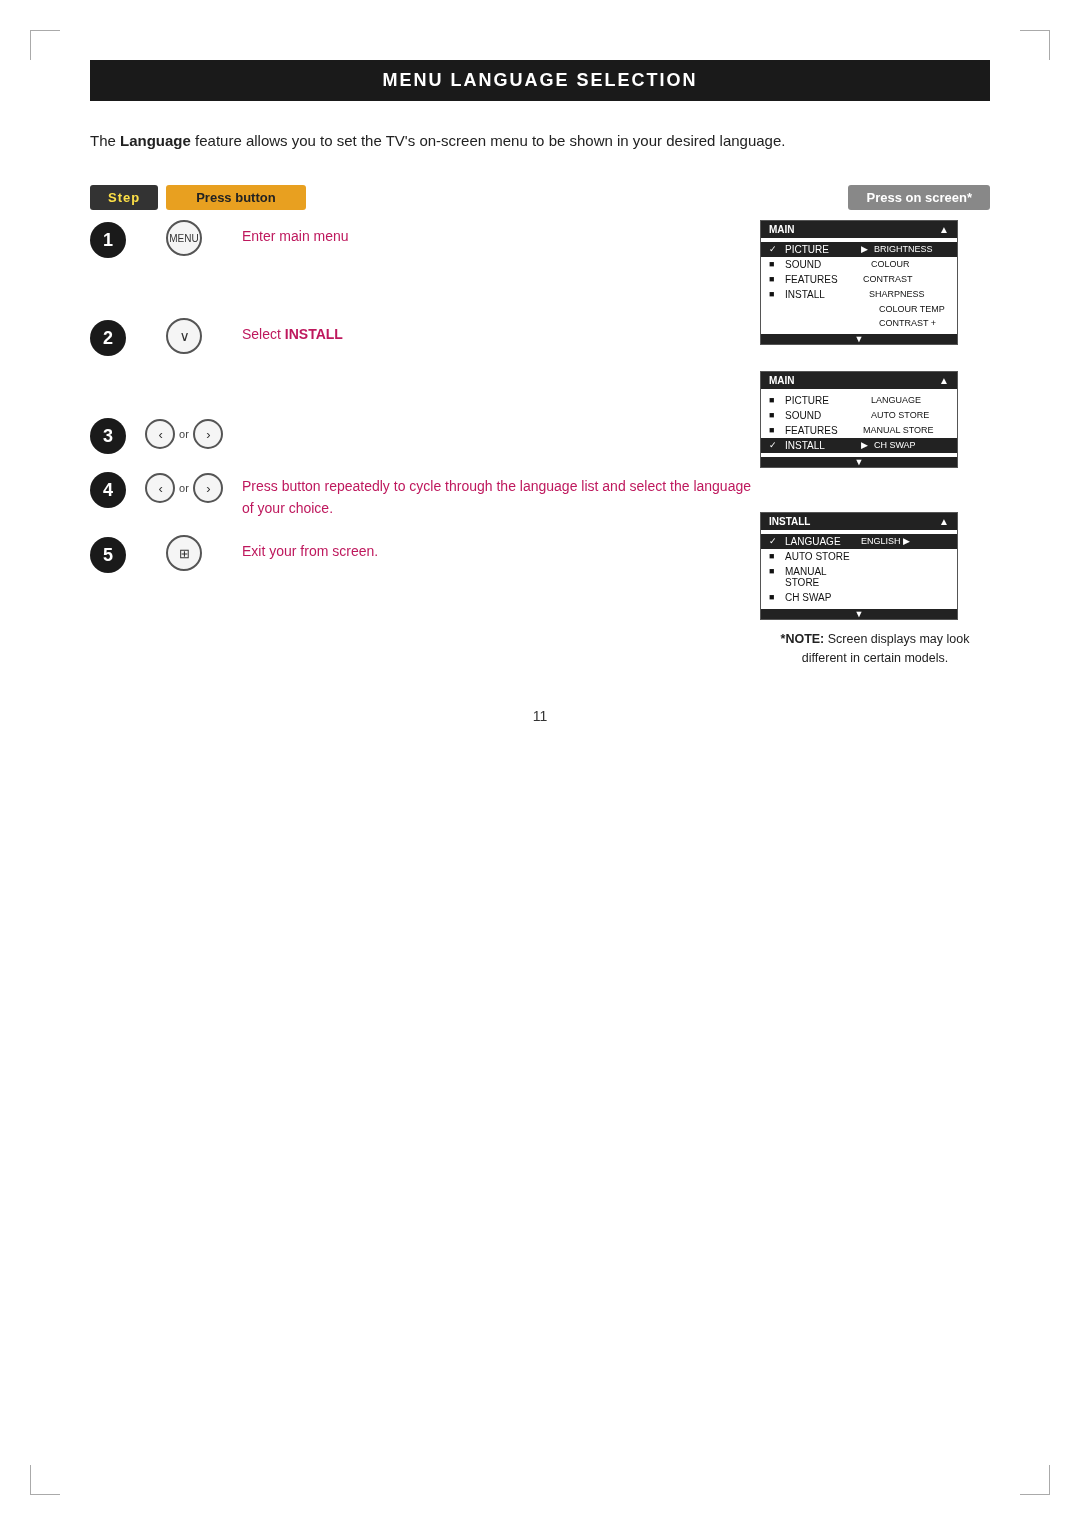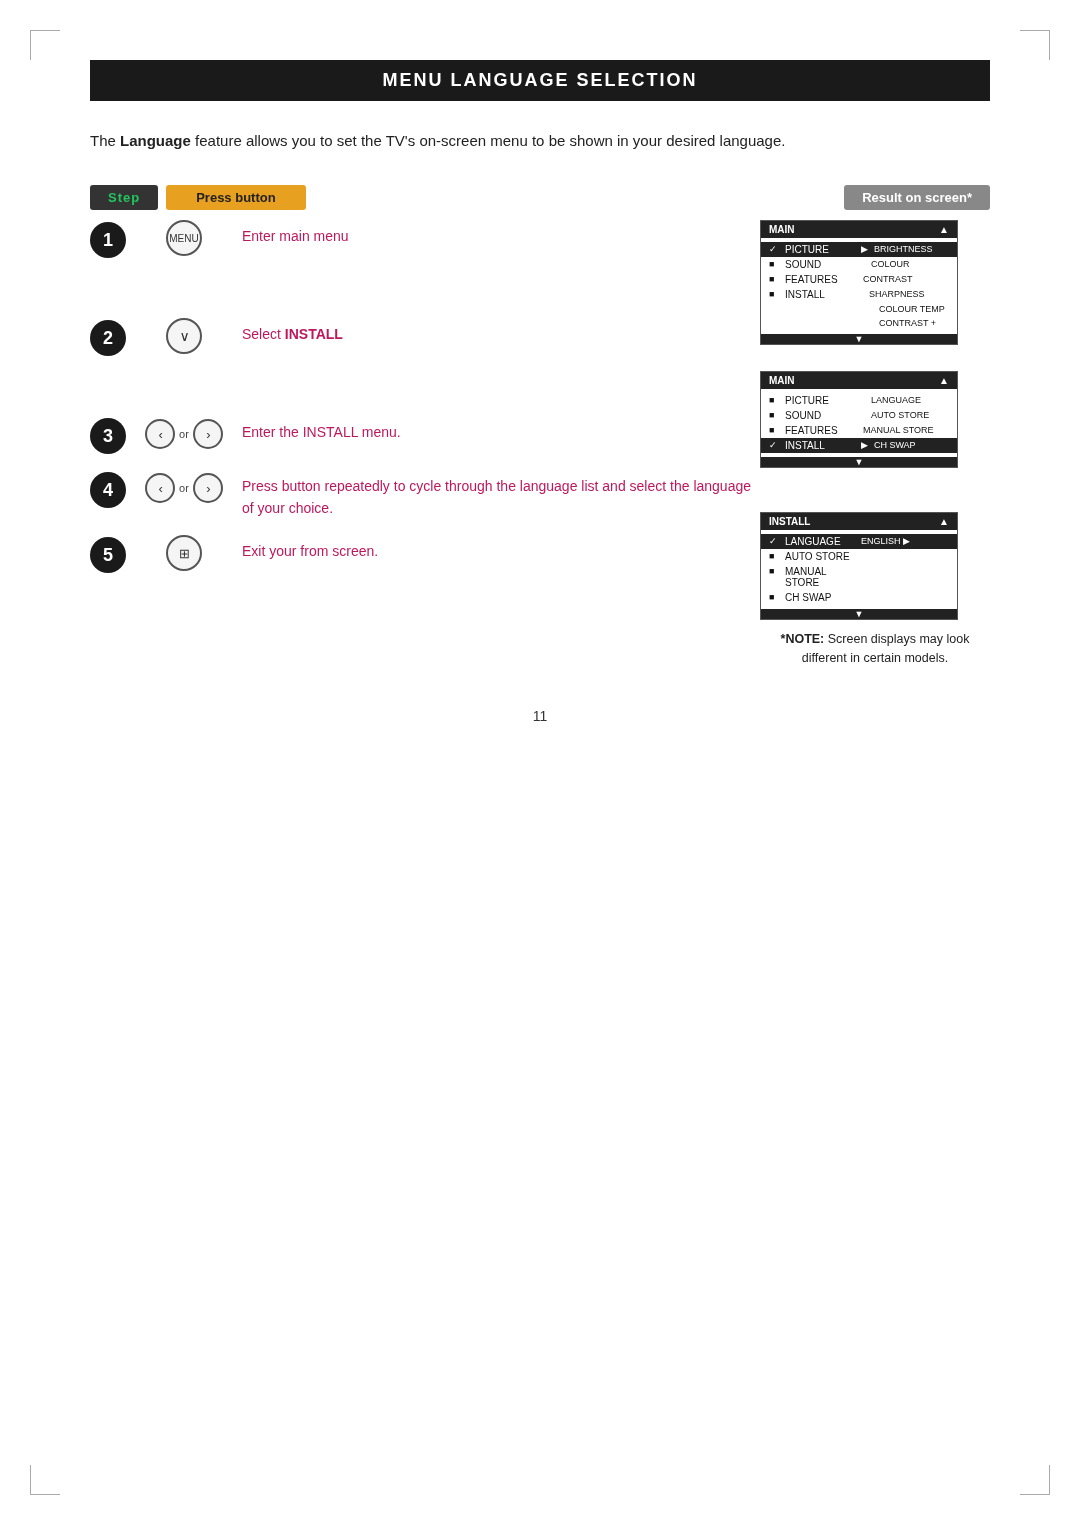--- a/index.html
+++ b/index.html
@@ -55,21 +55,21 @@
 
     
     .headers-row {
       display: flex;
       align-items: center;
       margin-bottom: 10px;
       gap: 0;
     }
     .header-step {
       background: #333;
-      color: #22c55e;
+      color: #fde047;
       font-size: 13px;
       font-weight: bold;
       padding: 5px 18px;
       border-radius: 3px;
       margin-right: 8px;
       letter-spacing: 1px;
     }
     .header-press {
       background: #e8a020;
       color: #222;
@@ -273,21 +273,21 @@
 
   <div class="title-bar">MENU LANGUAGE SELECTION</div>
 
   <p class="intro-text">
     The <strong>Language</strong><span> feature allows you to set the TV's on-screen menu to be shown in your desired language.</span>
   </p>
 
   <div class="headers-row">
     <span class="header-step">Step</span>
     <span class="header-press">Press button</span>
-    <span class="header-result">Result on screen*</span>
+    <span class="header-result">Press on screen*</span>
   </div>
 
   <div class="main-content">
 
     <div class="left-col">
 
       <div class="step-row" style="margin-bottom:60px;">
         <div class="step-number">1</div>
         <div class="step-button-area">
           <div class="btn-circle btn-menu">MENU</div>
@@ -307,21 +307,20 @@
 
       <div class="step-row" style="margin-bottom:16px;">
         <div class="step-number">3</div>
         <div class="step-button-area">
           <div class="btn-or-group">
             <div class="btn-circle" style="width:30px;height:30px;font-size:13px;">‹</div>
             <span style="font-size:11px;">or</span>
             <div class="btn-circle" style="width:30px;height:30px;font-size:13px;">›</div>
           </div>
         </div>
-        <div class="step-description">Enter the INSTALL menu.</div>
       </div>
 
       <div class="step-row" style="margin-bottom:16px;">
         <div class="step-number">4</div>
         <div class="step-button-area">
           <div class="btn-or-group">
             <div class="btn-circle" style="width:30px;height:30px;font-size:13px;">‹</div>
             <span style="font-size:11px;">or</span>
             <div class="btn-circle" style="width:30px;height:30px;font-size:13px;">›</div>
           </div>

